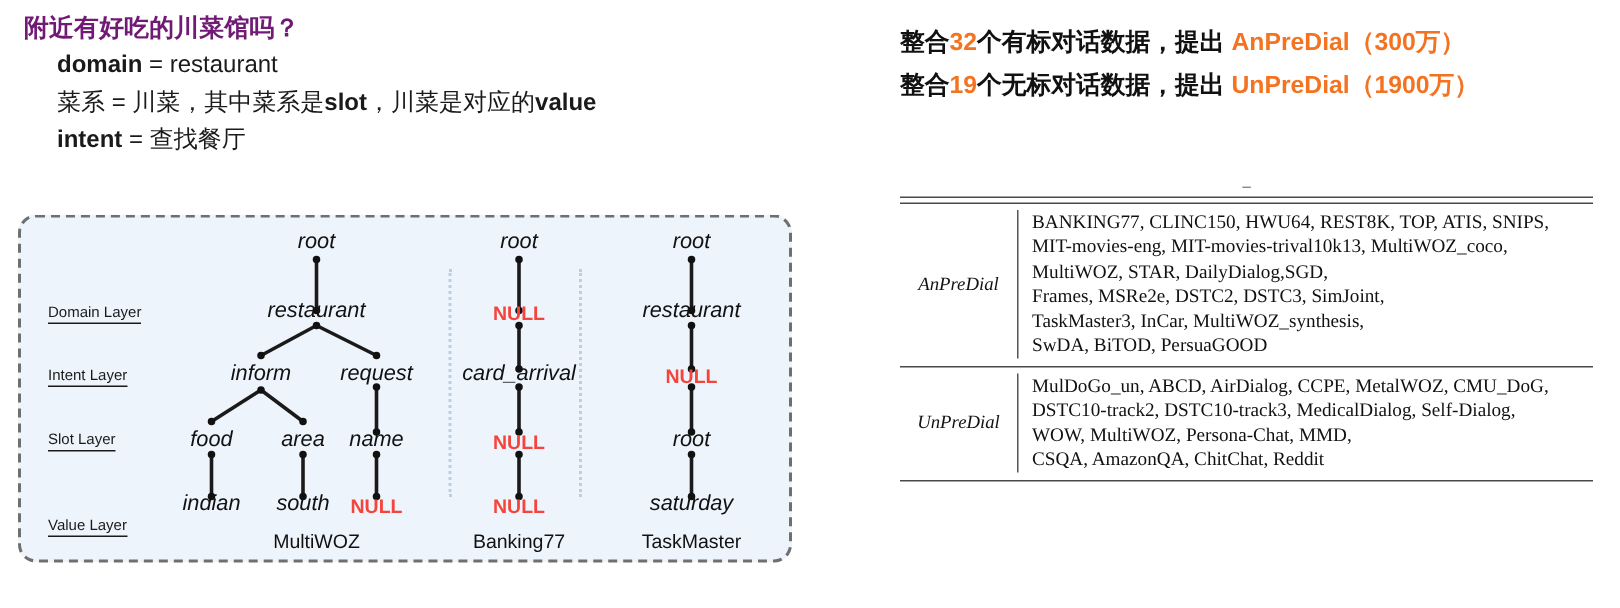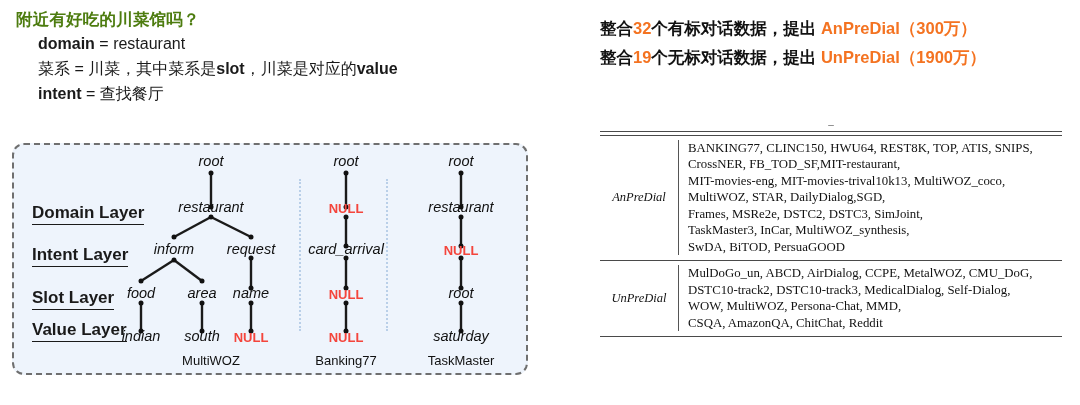--- a/index.html
+++ b/index.html
@@ -7,41 +7,41 @@
     width:1080px;height:405px;overflow:hidden;background:#ffffff;
     font-family:"Liberation Sans","DejaVu Sans",sans-serif;
     color:#111111;position:relative;
   }
   .page{position:relative;width:1080px;height:405px;}
 
   
   .left{position:absolute;left:0;top:0;width:560px;height:405px;}
 
   .ex-block{position:absolute;left:16px;top:8px;width:530px;}
-  .ex-q{font-size:16.5px;font-weight:bold;letter-spacing:.2px;line-height:1.45;color:#4d7c0f;}
+  .ex-q{font-size:16.5px;font-weight:bold;letter-spacing:.2px;line-height:1.45;color:#701a75;}
   .ex-line{font-size:16px;line-height:1.55;margin-left:22px;color:#1a1a1a;}
   .ex-line b{font-weight:bold;}
 
   .diagram{
     position:absolute;left:12px;top:143px;width:516px;height:232px;
     background:#eef4fc;border:2px dashed #6f6f6f;border-radius:12px;
     box-sizing:border-box;
   }
   .sep{position:absolute;top:34px;width:0;height:152px;border-left:2px dotted #b9cfe8;}
   .sep.s1{left:285px;}
   .sep.s2{left:372px;}
 
   .layer-label{
-    position:absolute;left:18px;font-size:17px;font-weight:bold;color:#1a1a1a;
+    position:absolute;left:18px;font-size:10px;font-weight:normal;color:#1a1a1a;
     border-bottom:1.6px solid #1a1a1a;padding-bottom:1px;white-space:nowrap;
   }
   .layer-label.l0{top:58px;}
   .layer-label.l1{top:100px;}
   .layer-label.l2{top:143px;}
-  .layer-label.l3{top:175px;}
+  .layer-label.l3{top:200px;}
 
   .node{
     position:absolute;font-size:14.5px;font-style:italic;color:#111111;
     white-space:nowrap;transform:translateX(-50%);text-align:center;
   }
   .node.null{color:#f4453c;font-style:normal;font-weight:bold;font-size:13px;
     font-family:"Liberation Sans",sans-serif;}
   .ds-name{
     position:absolute;font-size:13px;font-weight:normal;color:#111111;
     transform:translateX(-50%);white-space:nowrap;
@@ -206,21 +206,20 @@
     </div>
 
     <div class="tbl">
       <div class="dash">–</div>
       <div class="rule-top"></div>
 
       <div class="trow">
         <div class="tlabel">AnPreDial</div>
         <div class="tcells">
           <div>BANKING77, CLINC150, HWU64, REST8K, TOP, ATIS, SNIPS,</div>
-          <div>CrossNER, FB_TOD_SF,MIT-restaurant,</div>
           <div>MIT-movies-eng, MIT-movies-trival10k13, MultiWOZ_coco,</div>
           <div>MultiWOZ, STAR, DailyDialog,SGD,</div>
           <div>Frames, MSRe2e, DSTC2, DSTC3, SimJoint,</div>
           <div>TaskMaster3, InCar, MultiWOZ_synthesis,</div>
           <div>SwDA, BiTOD, PersuaGOOD</div>
         </div>
       </div>
 
       <div class="rule-mid"></div>
 

